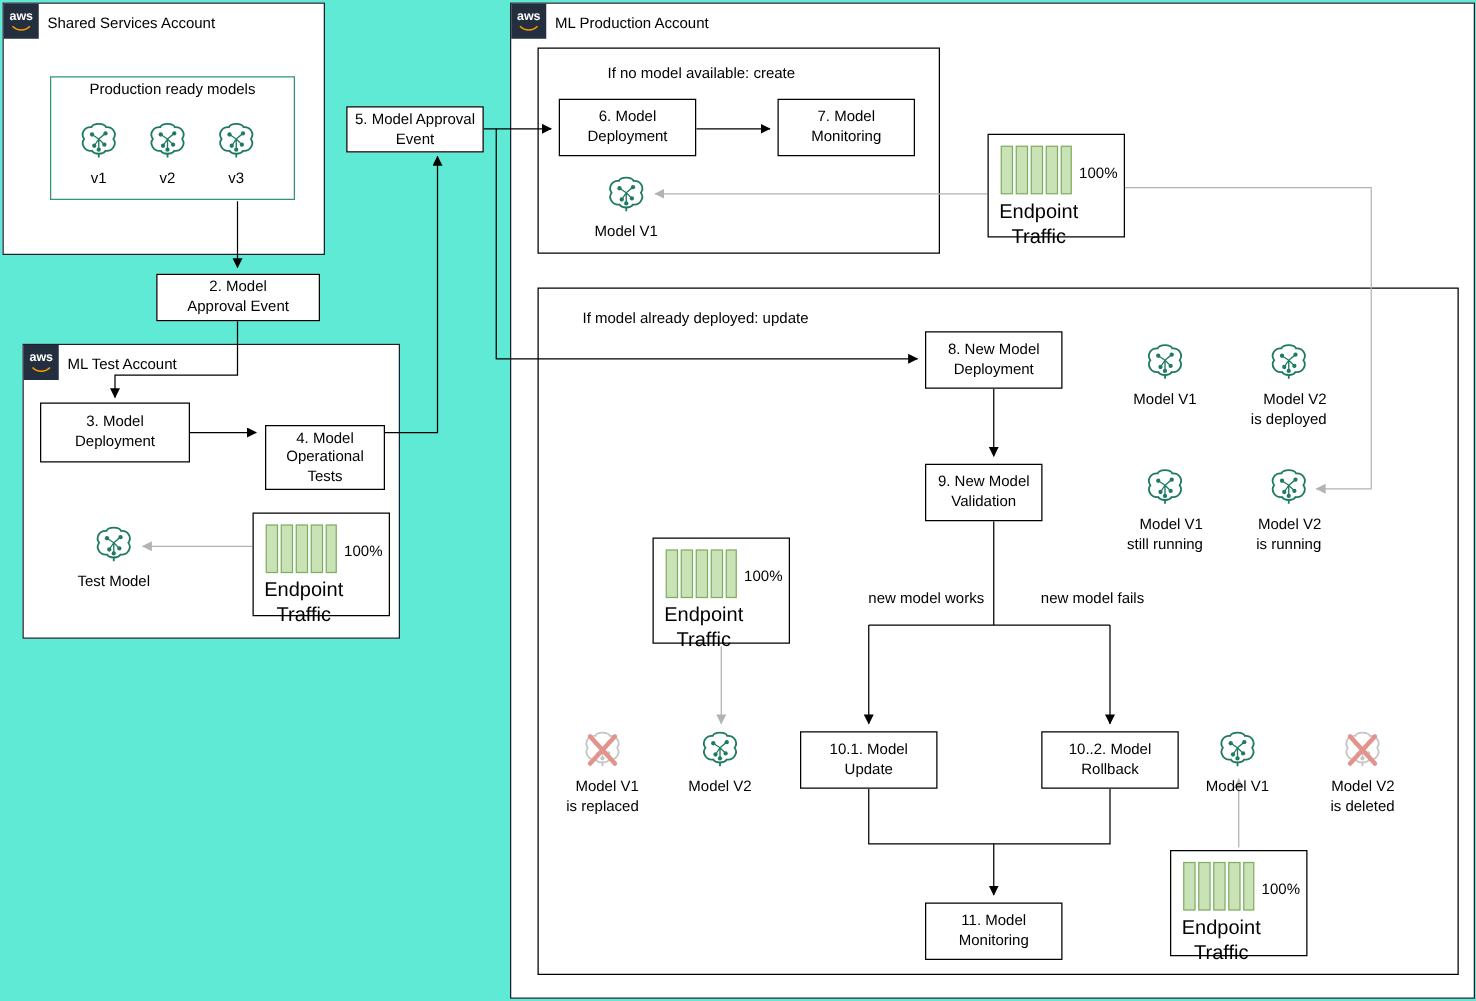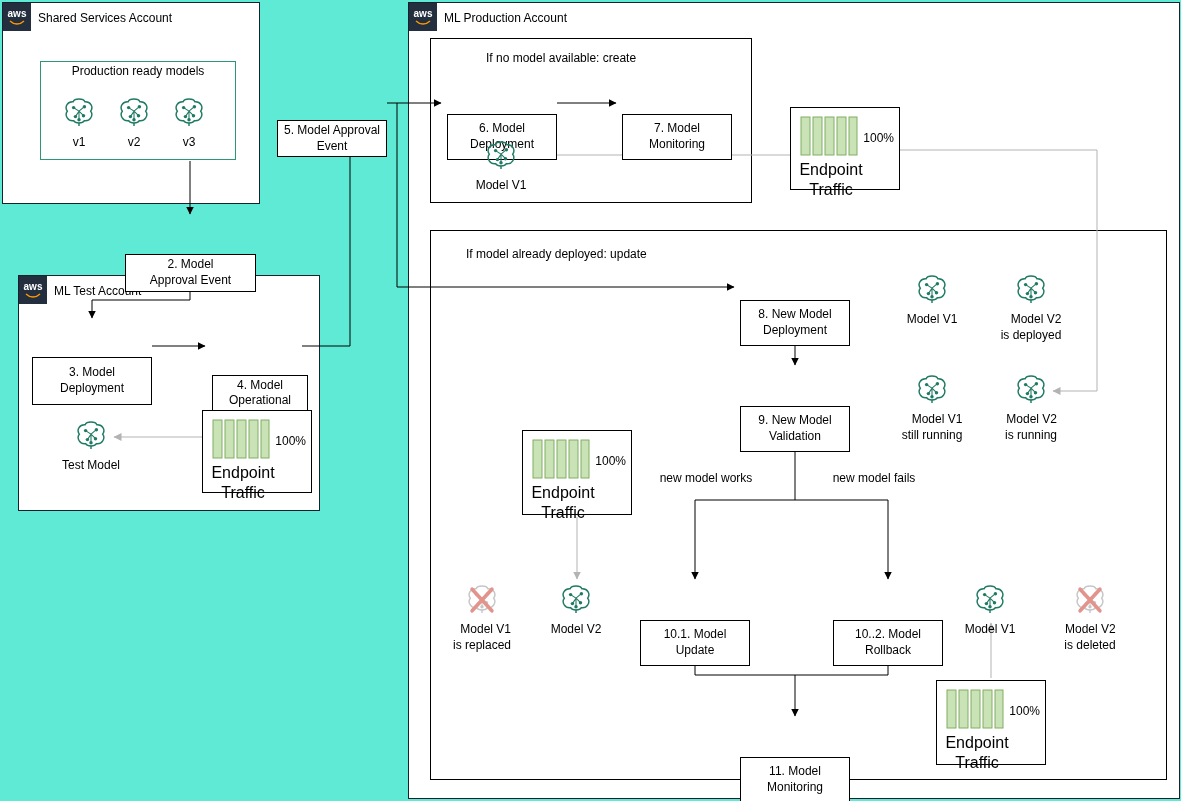--- a/index.html
+++ b/index.html
@@ -11,21 +11,21 @@
   .aws-badge { width:28px; height:28px; background:var(--navy,#232f3e); color:#fff; display:flex; flex-direction:column; align-items:center; justify-content:center; font-size:10px; font-weight:bold; line-height:1; }
   .aws-badge svg { margin-top:1px; }
   .acct-title { margin:8px 0 0 7px; font-size:12px; white-space:nowrap; }
 
   .greenbox { position:absolute; border:1px solid var(--green_border,#2d9678); background:transparent; }
   .greenbox-title { position:absolute; top:2px; left:0; width:100%; text-align:center; font-size:12px; }
 
   .section { position:absolute; border:1px solid #000; background:#fff; }
   .section-title { position:absolute; font-size:12px; white-space:nowrap; }
 
-  .stepbox { position:absolute; border:1px solid #000; background:#fff; display:flex; align-items:center; justify-content:center; text-align:center; white-space:pre-line; font-size:12px; line-height:1.3; padding:2px;margin-top:35px; }
+  .stepbox { position:absolute; border:1px solid #000; background:#fff; display:flex; align-items:center; justify-content:center; text-align:center; white-space:pre-line; font-size:12px; line-height:1.3; padding:2px; }
 
   .icon-group { position:absolute; width:76px; display:flex; flex-direction:column; align-items:center; }
   .icon-group.wide { width:90px; }
   .brain { width:36px; height:36px; color:var(--teal,#1f7a63); flex:0 0 auto; }
   .brain.crossed { color:#c6c6c6; }
   .xmark { stroke:var(--x_red,#e2948c); stroke-width:4; stroke-linecap:round; fill:none; }
   .icon-label { margin-top:4px; font-size:12px; text-align:right; white-space:pre-line; line-height:1.3; }
 
   .endpoint { position:absolute; border:1px solid #000; background:#fff; }
   .endpoint .bars { position:absolute; left:9px; top:8px; }
@@ -147,29 +147,29 @@
 Operational
 Tests</div>
   <div class="stepbox" style="left:277px;top:85px;width:110px;height:37px">5. Model Approval
 Event</div>
   <div class="stepbox" style="left:447px;top:79px;width:110px;height:46px">6. Model
 Deployment</div>
   <div class="stepbox" style="left:622px;top:79px;width:110px;height:46px">7. Model
 Monitoring</div>
   <div class="stepbox" style="left:740px;top:265px;width:110px;height:46px">8. New Model
 Deployment</div>
-  <div class="stepbox" style="left:740px;top:371px;width:110px;height:46px">9. New Model
+  <div class="stepbox" style="left:740px;top:371px;width:94px;height:46px">9. New Model
 Validation</div>
   <div class="stepbox" style="left:640px;top:585px;width:110px;height:46px">10.1. Model Update</div>
   <div class="stepbox" style="left:833px;top:585px;width:110px;height:46px">10..2. Model
 Rollback</div>
   <div class="stepbox" style="left:740px;top:722px;width:110px;height:46px">11. Model
 Monitoring</div>
 
-  <div class="branch-label" style="left:636px;top:471px">new model works</div>
+  <div class="branch-label" style="left:671px;top:471px">new model works</div>
   <div class="branch-label" style="left:804px;top:471px">new model fails</div>
 
   <div class="icon-group" style="left:41px;top:95px">
     <svg class="brain" viewBox="0 0 40 40">
         <use href="#sym-brain"></use>
       </svg>
     <span class="icon-label">v1</span>
   </div>
   <div class="icon-group" style="left:96px;top:95px">
     <svg class="brain" viewBox="0 0 40 40">

